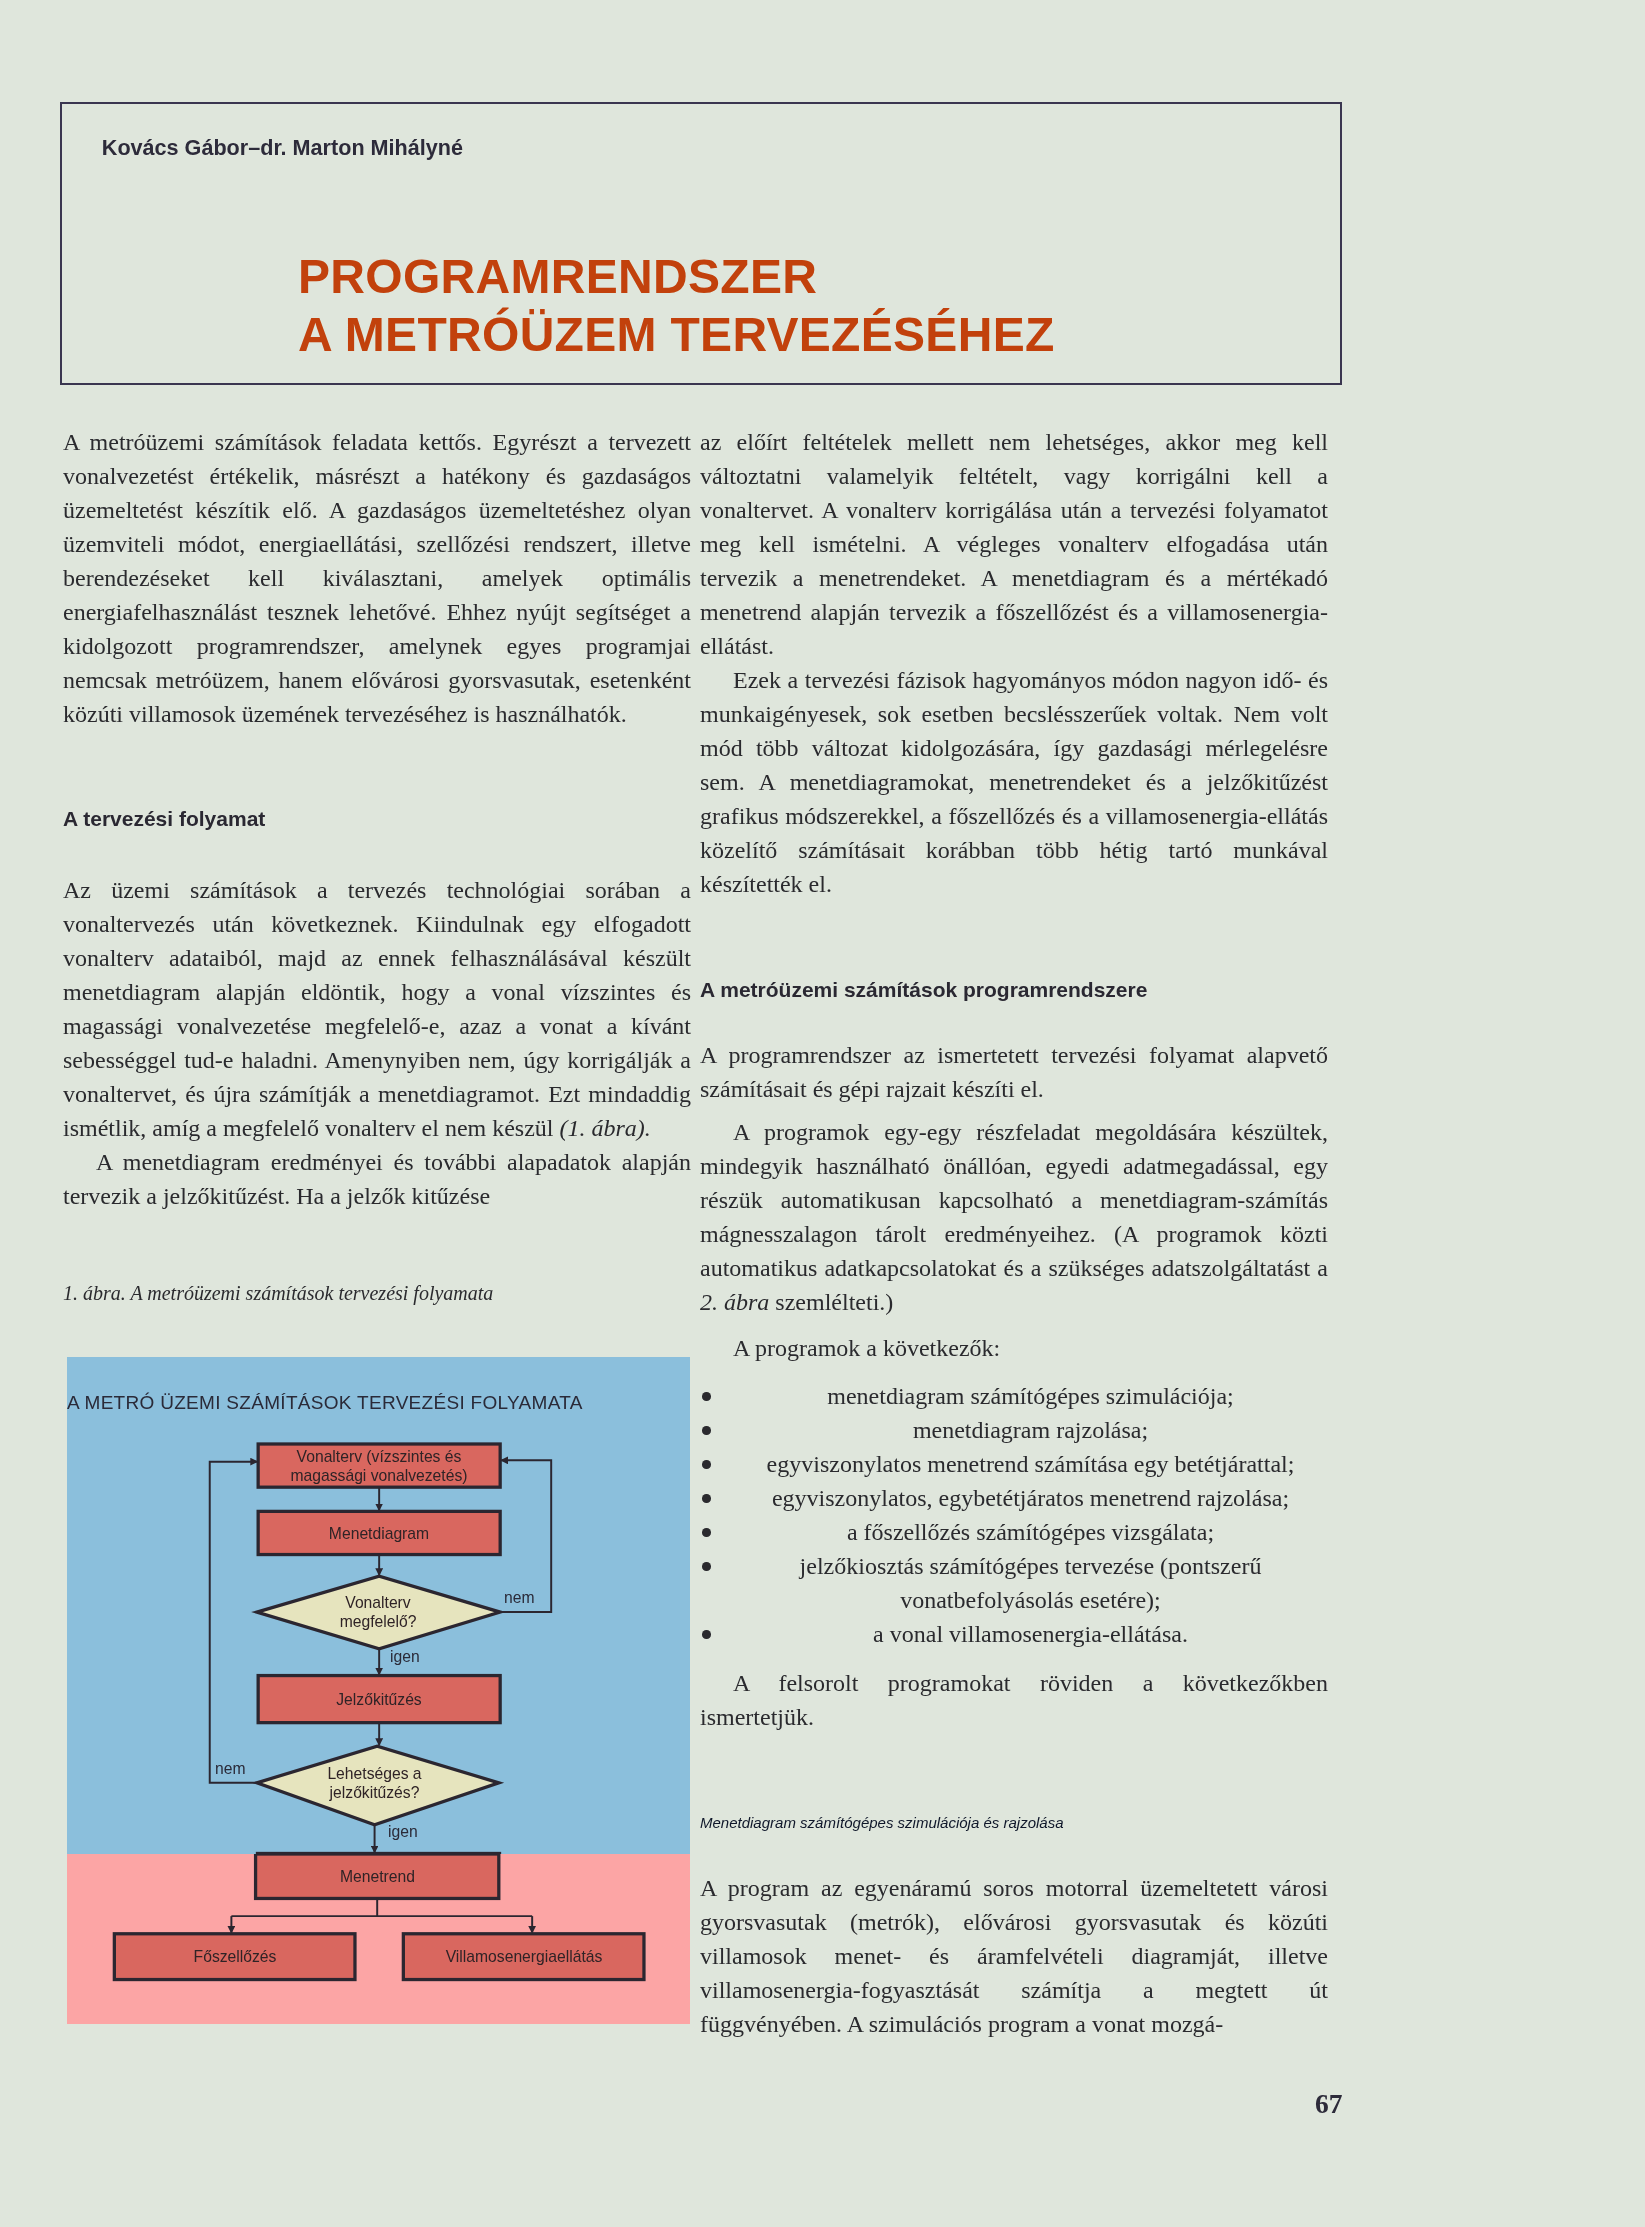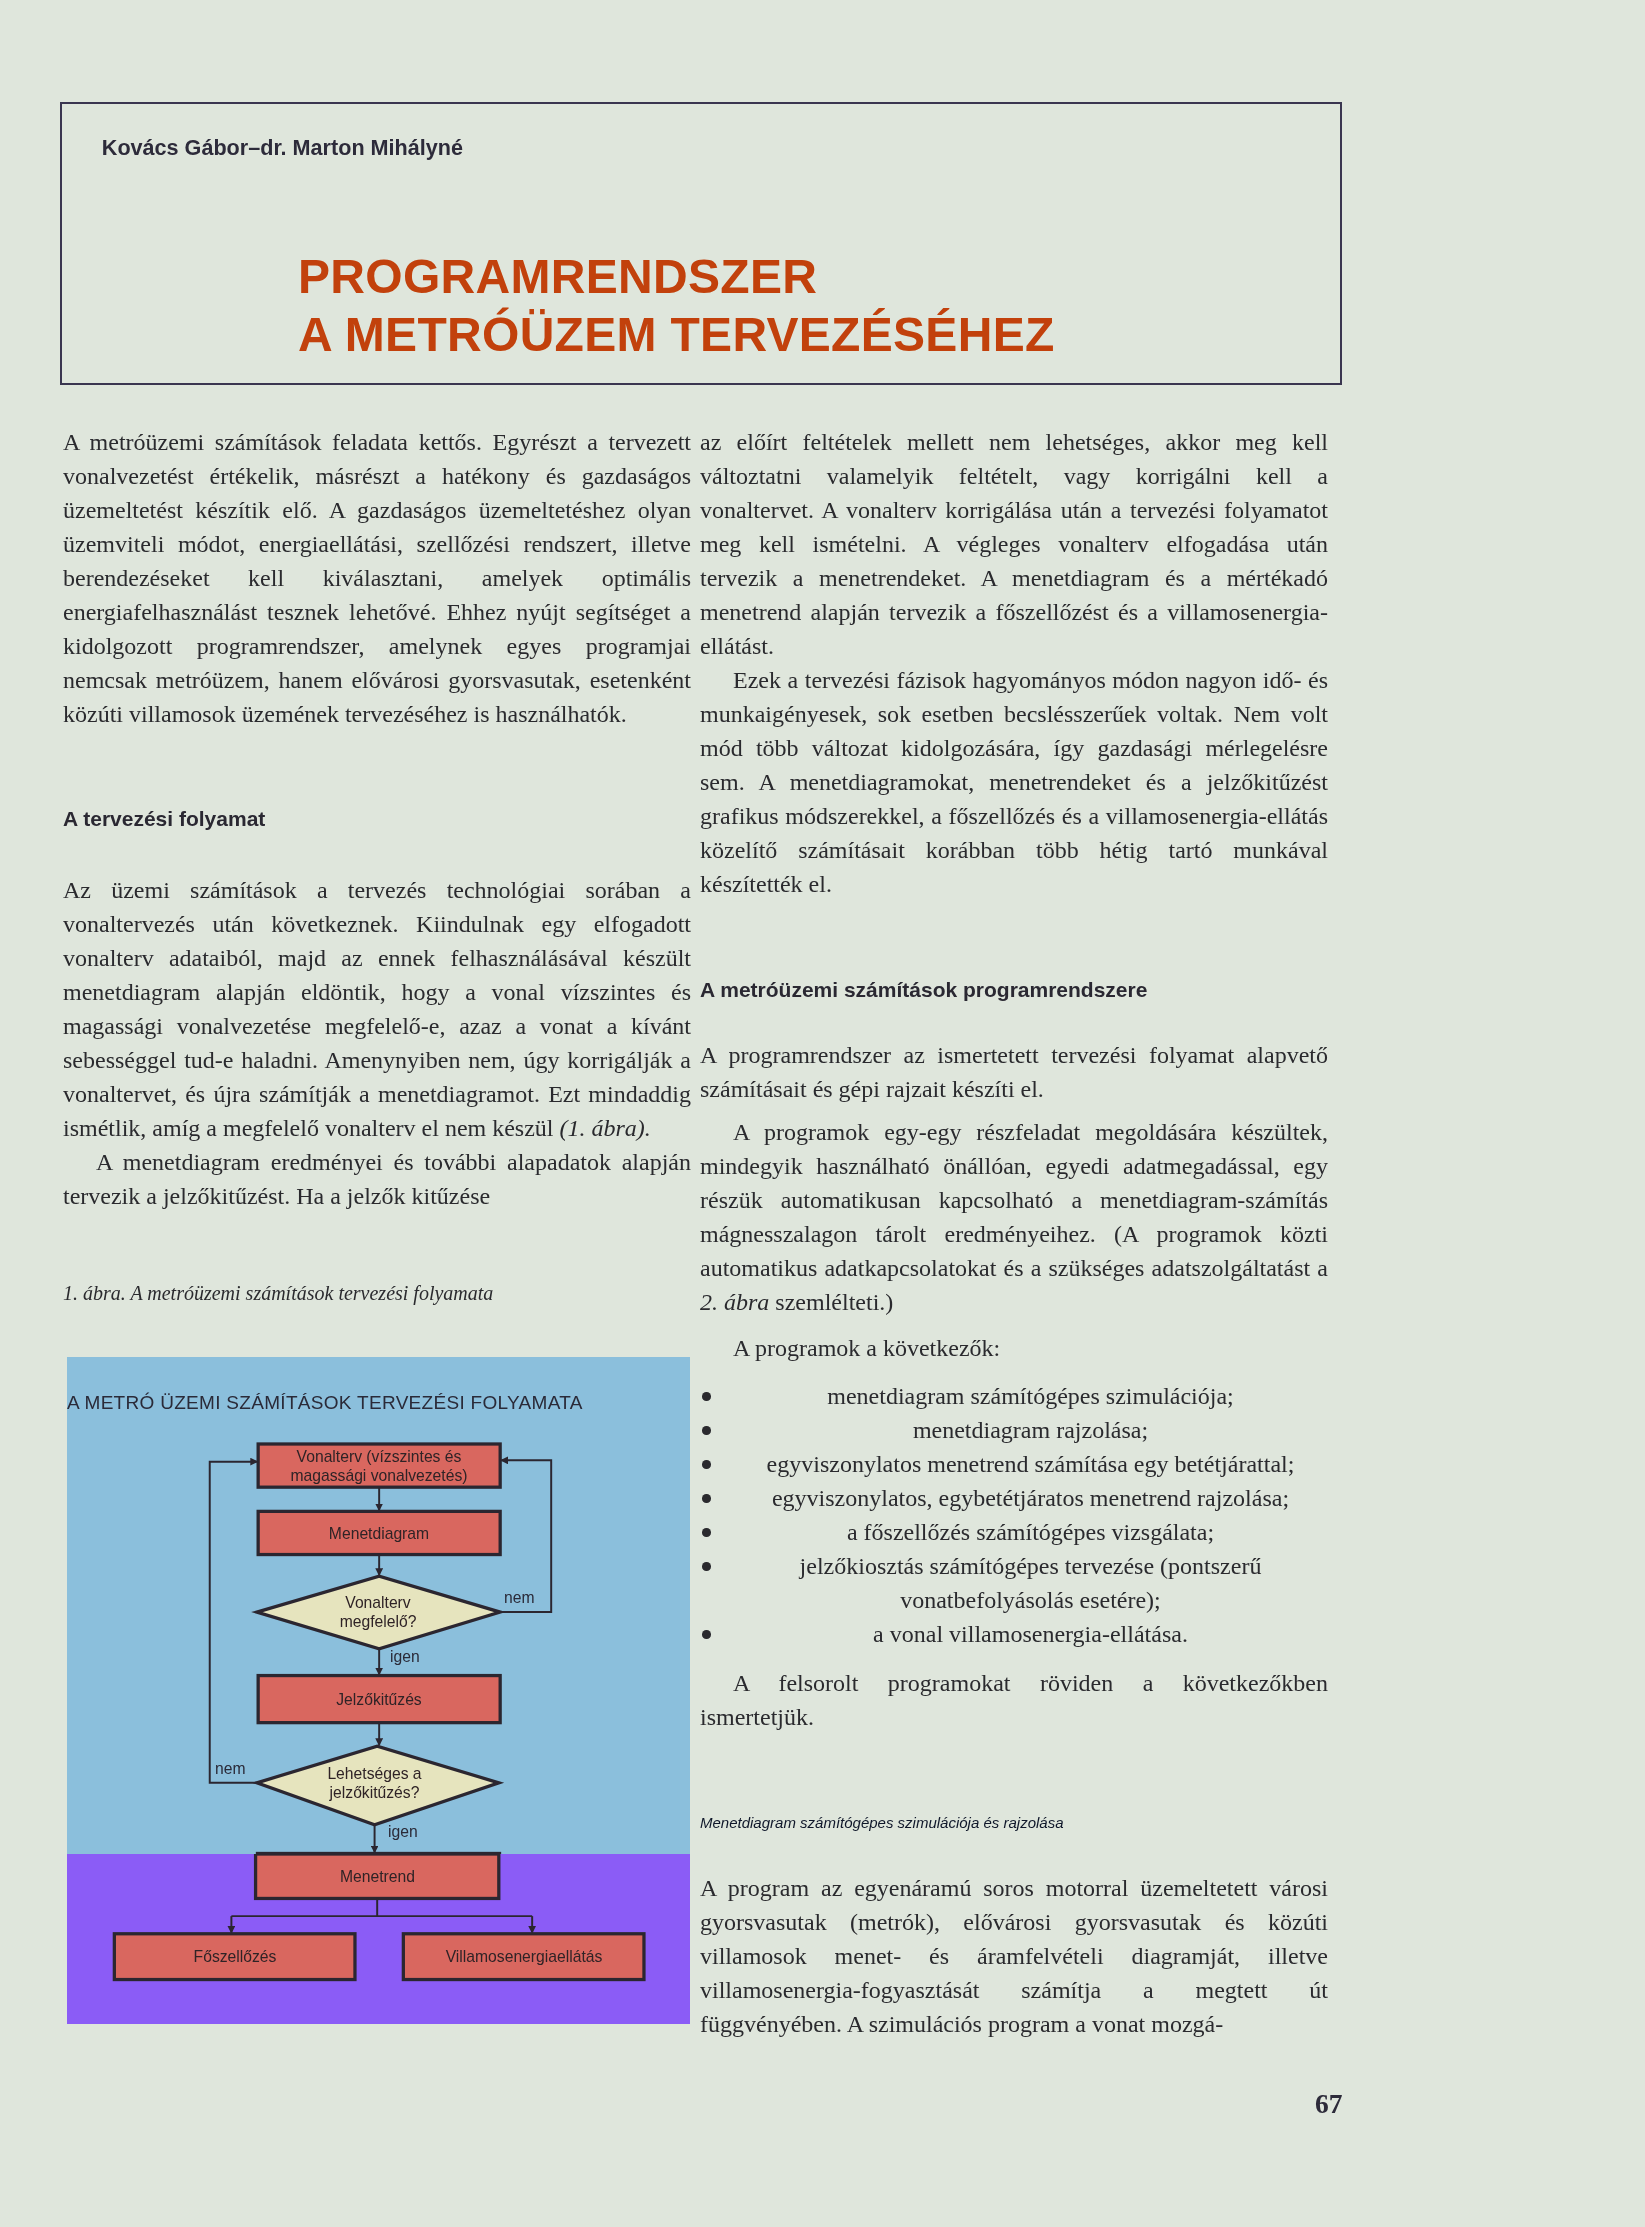--- a/index.html
+++ b/index.html
@@ -159,21 +159,21 @@
 <div style="position:absolute;left:67px;top:1357px;width:623px;height:556px;">
   <svg width="623" height="556" viewBox="0 0 952 850" style="position:absolute;left:0;top:0;">
     <defs>
       <marker id="arr3" markerWidth="12" markerHeight="12" refX="10" refY="6" orient="auto" markerUnits="userSpaceOnUse">
         <path d="M0,0 L12,6 L0,12 z" fill="#2b2630"></path>
       </marker>
     </defs>
   </svg>
 </div>
 
-<div style="position:absolute;left:67px;top:1854px;width:623px;height:170px;background:#8b5cf6;">
+<div style="position:absolute;left:67px;top:1854px;width:623px;height:170px;background:#fca5a5;">
   <svg width="623" height="170" viewBox="0 0 952 260" style="position:absolute;left:0;top:0;">
     <defs>
       <marker id="arr4" markerWidth="12" markerHeight="12" refX="10" refY="6" orient="auto" markerUnits="userSpaceOnUse">
         <path d="M0,0 L12,6 L0,12 z" fill="#2b2630"></path>
       </marker>
     </defs>
     <g stroke="#2b2630" stroke-width="3" fill="none">
       <rect x="288" y="0" width="372" height="68" fill="#d9675f" stroke-width="5"></rect>
       <line x1="474" y1="68" x2="474" y2="95"></line>
       <line x1="251" y1="95" x2="711" y2="95"></line>

